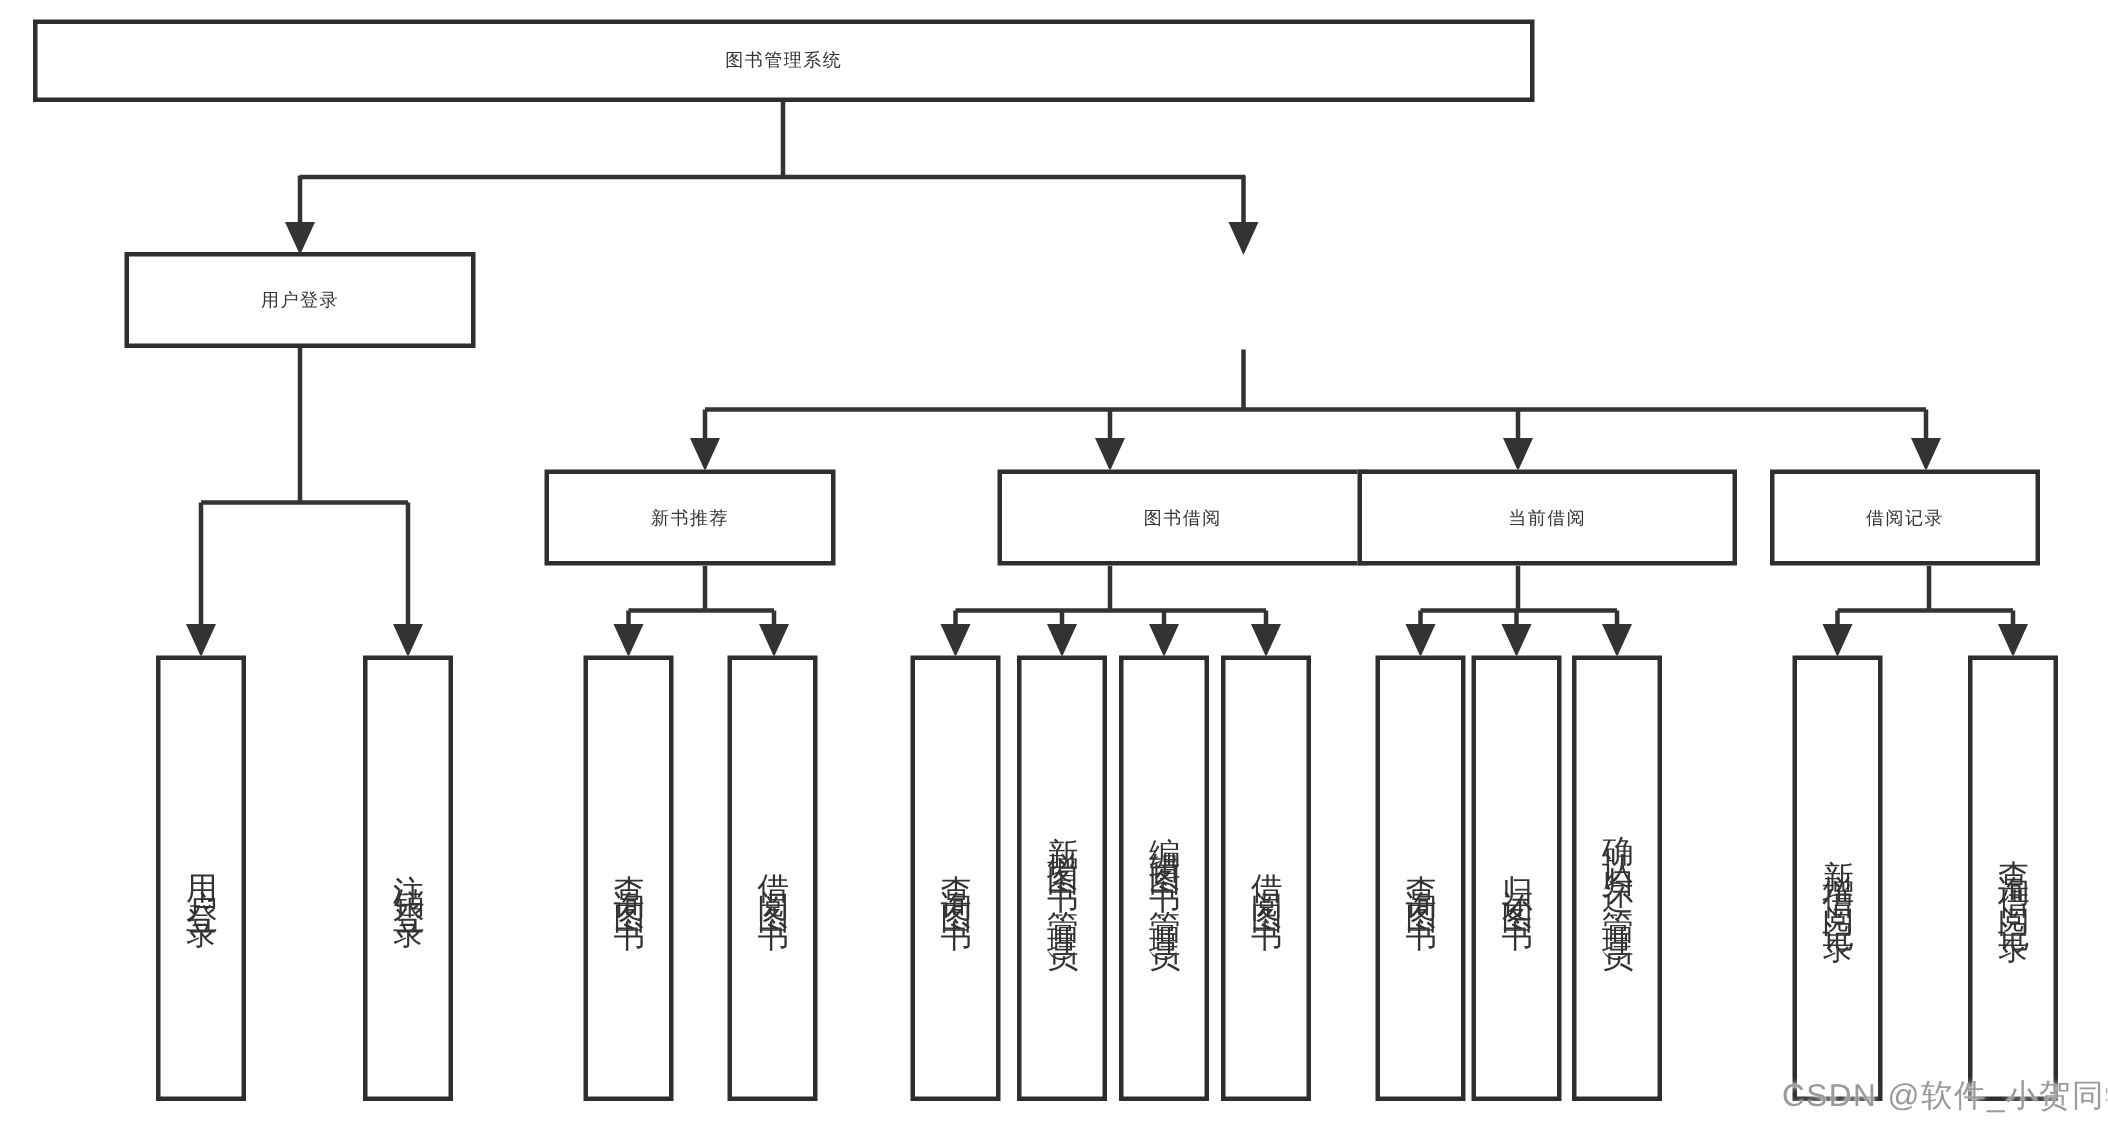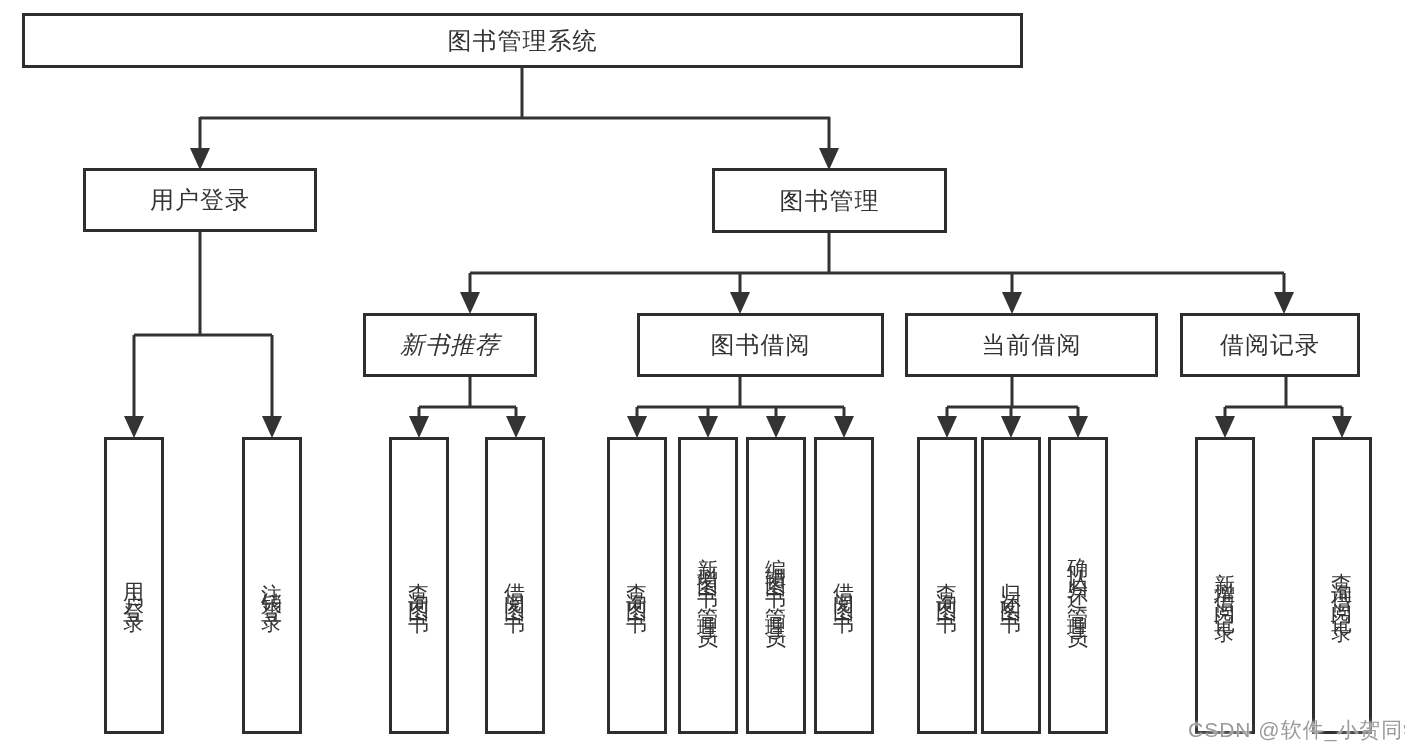--- a/index.html
+++ b/index.html
@@ -23,21 +23,21 @@
     z-index: 0;
   }
   .node {
     position: absolute;
     box-sizing: border-box;
     border: 3px solid #2e2e2e;
     background: #ffffff;
     display: flex;
     align-items: center;
     justify-content: center;
-    font-size: 24px;
+    font-size: 12px;
     letter-spacing: 1px;
     color: #333333;
     z-index: 1;
     white-space: nowrap;
   }
   .leaf {
     writing-mode: vertical-rl;
     font-size: 21px;
     letter-spacing: 10px;
     white-space: normal;
@@ -113,24 +113,23 @@
       M937 416 L957 416 L947 438 Z
       M1001 416 L1021 416 L1011 438 Z
       M1068 416 L1088 416 L1078 438 Z
       M1215 416 L1235 416 L1225 438 Z
       M1332 416 L1352 416 L1342 438 Z"></path>
   </svg>
 
   <div class="node" style="left:22px; top:13px; width:1001px; height:55px;">图书管理系统</div>
 
   <div class="node" style="left:83px; top:168px; width:234px; height:64px;">用户登录</div>
-  <div class="node" style="left:712px; top:168px; width:235px; height:65px;">图书管理</div>
 
-  <div class="node" style="left:363px; top:313px; width:174px; height:64px;font-style:italic;">新书推荐</div>
-  <div class="node" style="left:637px; top:313px; width:247px; height:64px;">图书借阅</div>
+  <div class="node" style="left:363px; top:313px; width:194px; height:64px;">新书推荐</div>
+  <div class="node" style="left:665px; top:313px; width:247px; height:64px;">图书借阅</div>
   <div class="node" style="left:905px; top:313px; width:253px; height:64px;">当前借阅</div>
   <div class="node" style="left:1180px; top:313px; width:180px; height:64px;">借阅记录</div>
 
   <div class="node leaf" style="left:104px; top:437px; width:60px; height:297px;">用户登录</div>
   <div class="node leaf" style="left:242px; top:437px; width:60px; height:297px;">注销登录</div>
 
   <div class="node leaf" style="left:389px; top:437px; width:60px; height:297px;">查询图书</div>
   <div class="node leaf" style="left:485px; top:437px; width:60px; height:297px;">借阅图书</div>
 
   <div class="node leaf" style="left:607px; top:437px; width:60px; height:297px;">查询图书</div>

